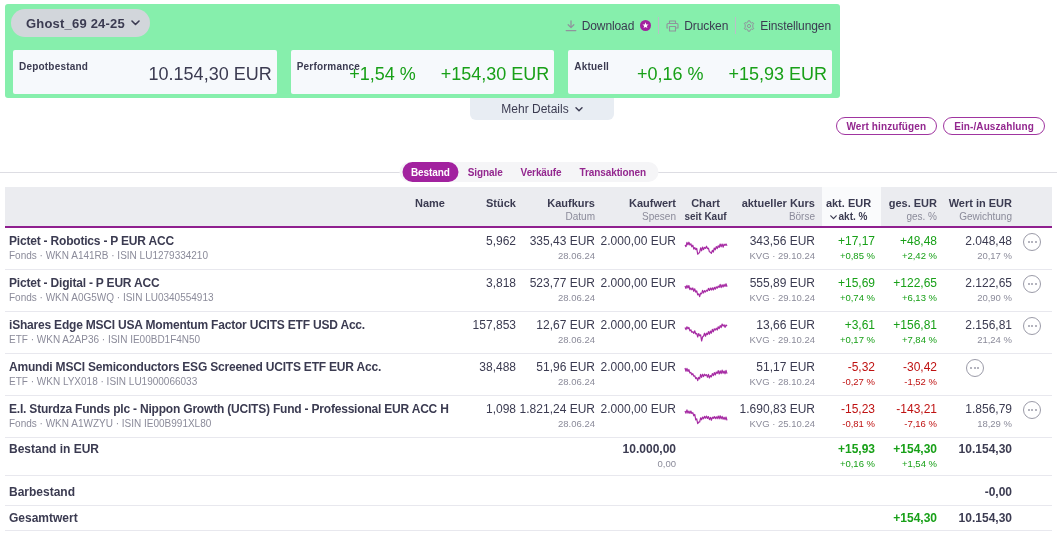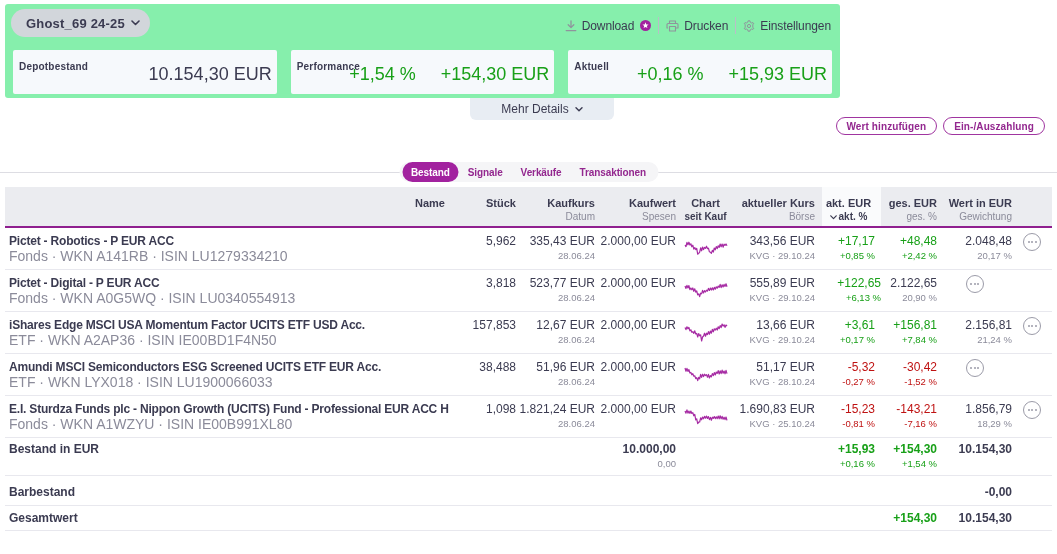--- a/index.html
+++ b/index.html
@@ -56,21 +56,21 @@
   .th-name { text-align:right; padding-left:19px; }
   .th-chart { text-align:center; }
   .th-sort { background:#fafbfc; padding-right:6px;text-align:center; }
   .th-kurs { padding-right:7px; }
   .sort-chev { display:inline-block; margin-right:2px; }
   .row { height:42px; border-bottom:1px solid #e8e8ee; background:#ffffff; }
   .cell { text-align:right; padding-top:6px; font-size:12px; line-height:14px; }
   .cell .sub { font-size:9.5px; color:#8b8b9a; margin-top:3px; line-height:10px; }
   .cell-name { text-align:left; padding-left:4px; }
   .cell-name .nm { font-weight:bold; letter-spacing:-0.2px; white-space:nowrap; }
-  .cell-name .sub { font-size:14px; letter-spacing:0; }
+  .cell-name .sub { font-size:10px; letter-spacing:0; }
   .cell-kurs { padding-right:7px; }
   .cell-akt { padding-right:6px; }
   .cell-chart { padding-top:8px; text-align:center; }
   .cell-menu { display:flex; align-items:flex-start; justify-content:center;
     padding-top:5px; }
   .menu-btn { width:18px; height:18px; border:1px solid #9b9ba8; border-radius:50%;
     background:#ffffff; display:flex; align-items:center; justify-content:center;
     gap:1.5px; cursor:pointer; }
   .menu-btn i { width:2px; height:2px; border-radius:50%; background:#9b9ba8; display:block; }
   .trow { border-bottom:1px solid #e8e8ee; background:#ffffff; }
@@ -281,20 +281,24 @@
     <div class="cell">
           <div>2.000,00 EUR</div>
         </div>
     <div class="cell cell-chart"><svg width="44" height="26" viewBox="0 0 44 26" style="display: inline-block;">
             <polyline points="1.00,8.00 1.98,10.40 2.95,7.40 3.93,10.00 4.91,7.60 5.88,11.60 6.86,10.00 7.84,11.80 8.81,10.00 9.79,13.40 10.77,10.80 11.74,14.20 12.72,13.00 13.70,16.80 14.67,15.80 15.65,18.60 16.63,15.20 17.60,15.80 18.58,12.40 19.56,15.00 20.53,12.60 21.51,14.00 22.49,12.20 23.47,13.00 24.44,10.40 25.42,12.40 26.40,10.00 27.37,12.00 28.35,9.80 29.33,12.00 30.30,9.40 31.28,11.20 32.26,8.80 33.23,10.20 34.21,8.00 35.19,9.40 36.16,6.40 37.14,9.60 38.12,6.80 39.09,9.00 40.07,6.40 41.05,8.40 42.02,5.80 43.00,8.80" fill="none" stroke="#a62ba3" stroke-width="1.2" stroke-linejoin="round"></polyline>
           </svg></div>
     <div class="cell cell-kurs">
       <div>555,89 EUR</div>
       <div class="sub">KVG · 29.10.24</div>
     </div>
+    <div class="cell cell-akt">
+      <div class="sgn pos">+15,69</div>
+      <div class="sub sgn pos">+0,74 %</div>
+    </div>
     <div class="cell">
       <div class="sgn pos">+122,65</div>
       <div class="sub sgn pos">+6,13 %</div>
     </div>
     <div class="cell">
       <div>2.122,65</div>
       <div class="sub">20,90 %</div>
     </div>
     <div class="cell cell-menu">
       <span class="menu-btn">

